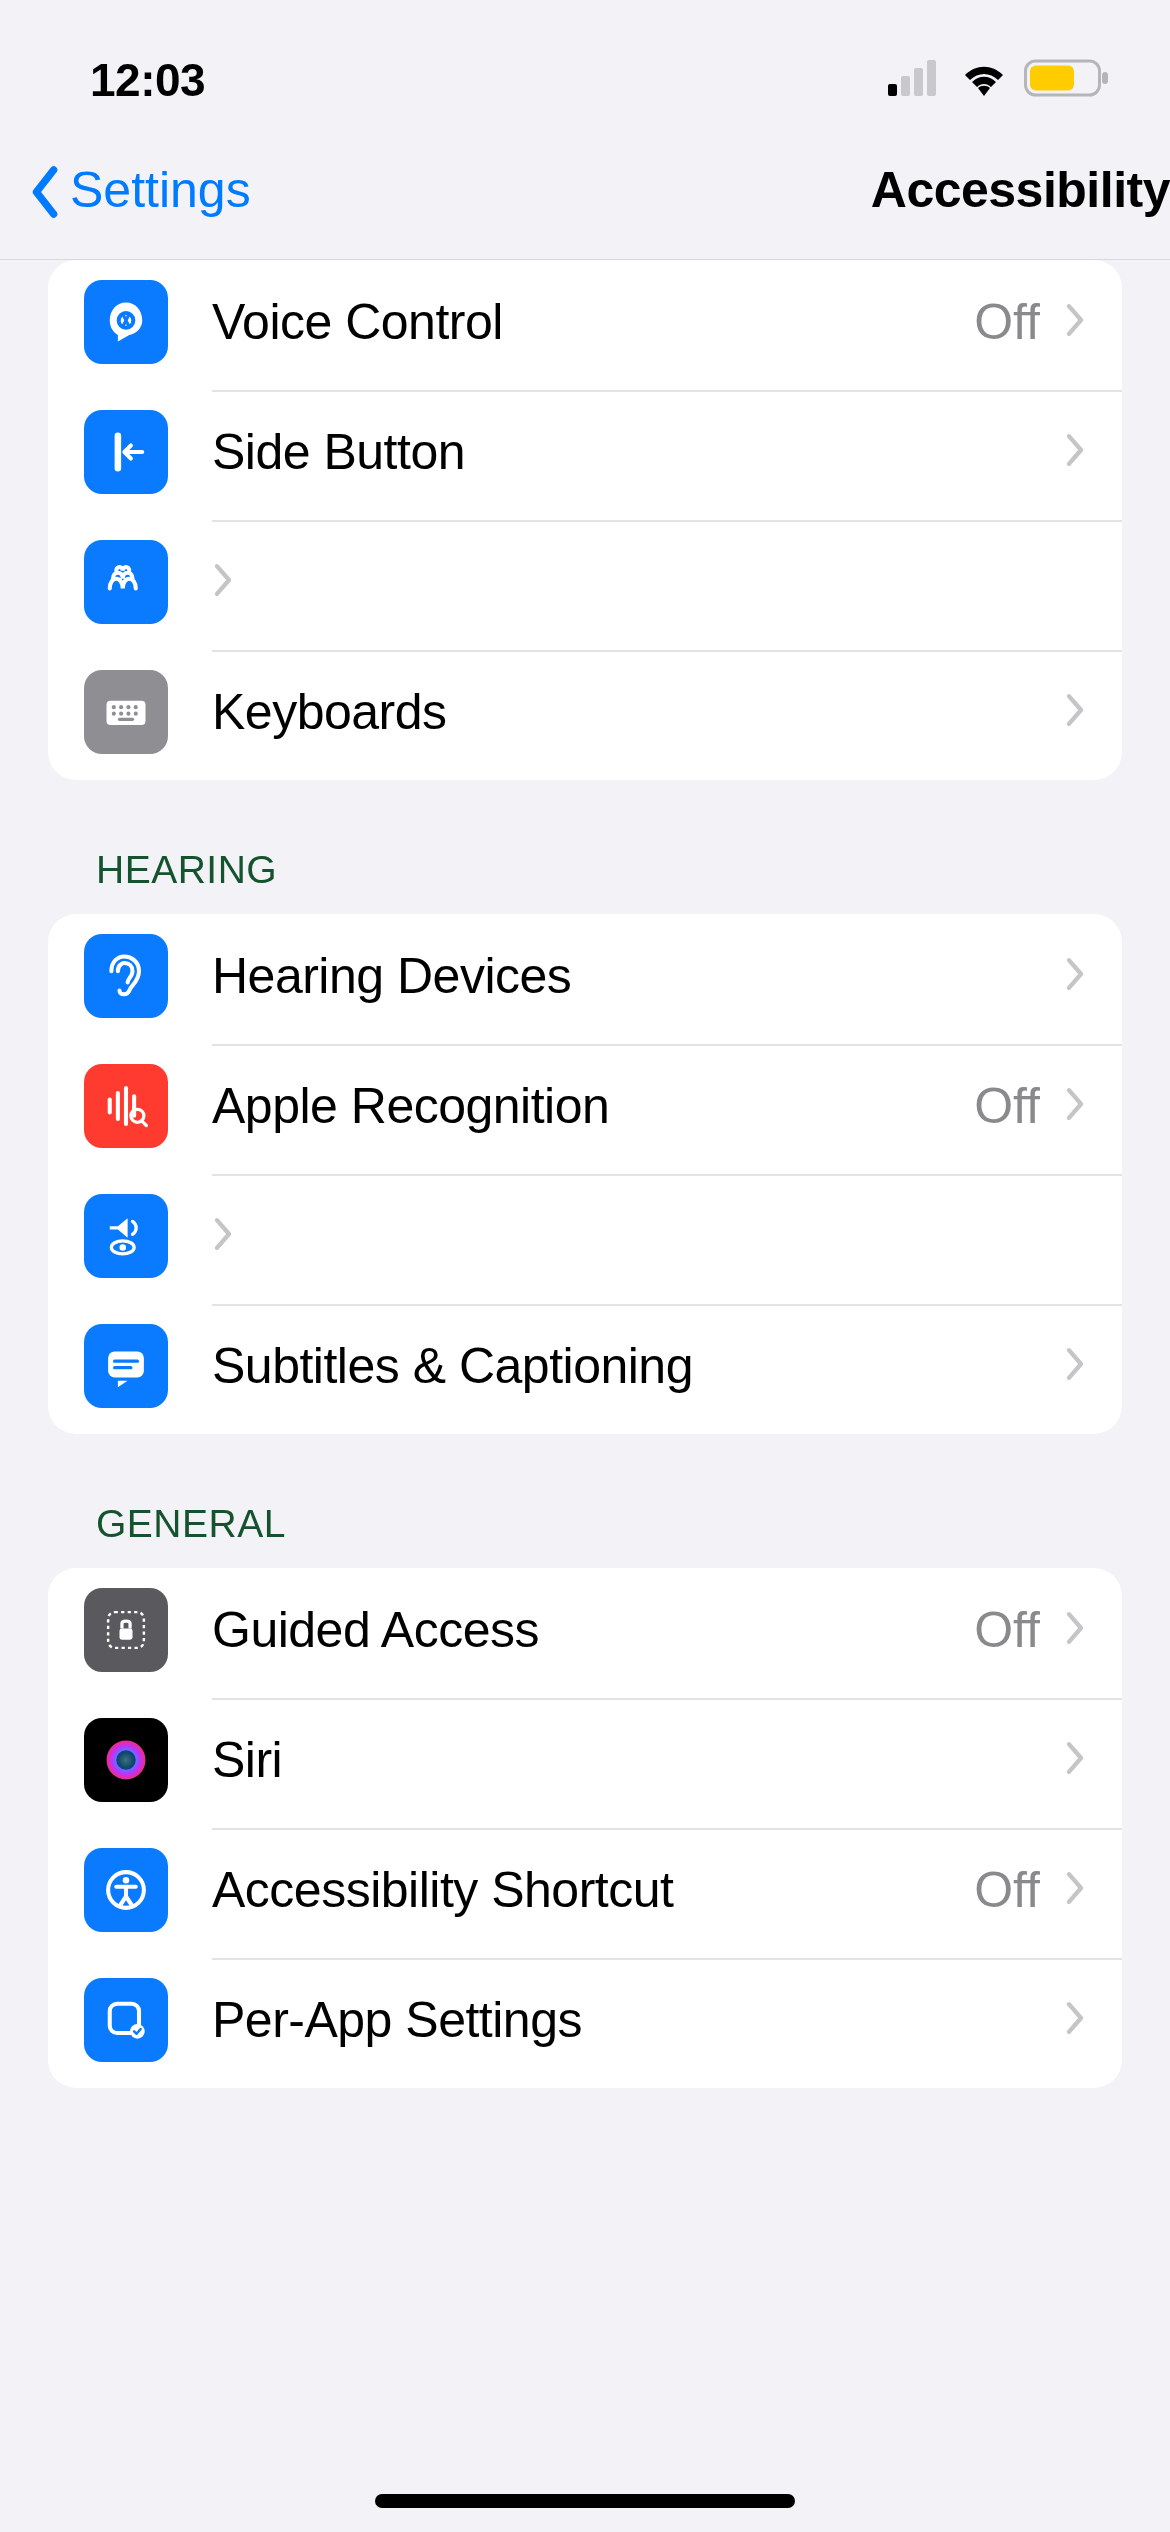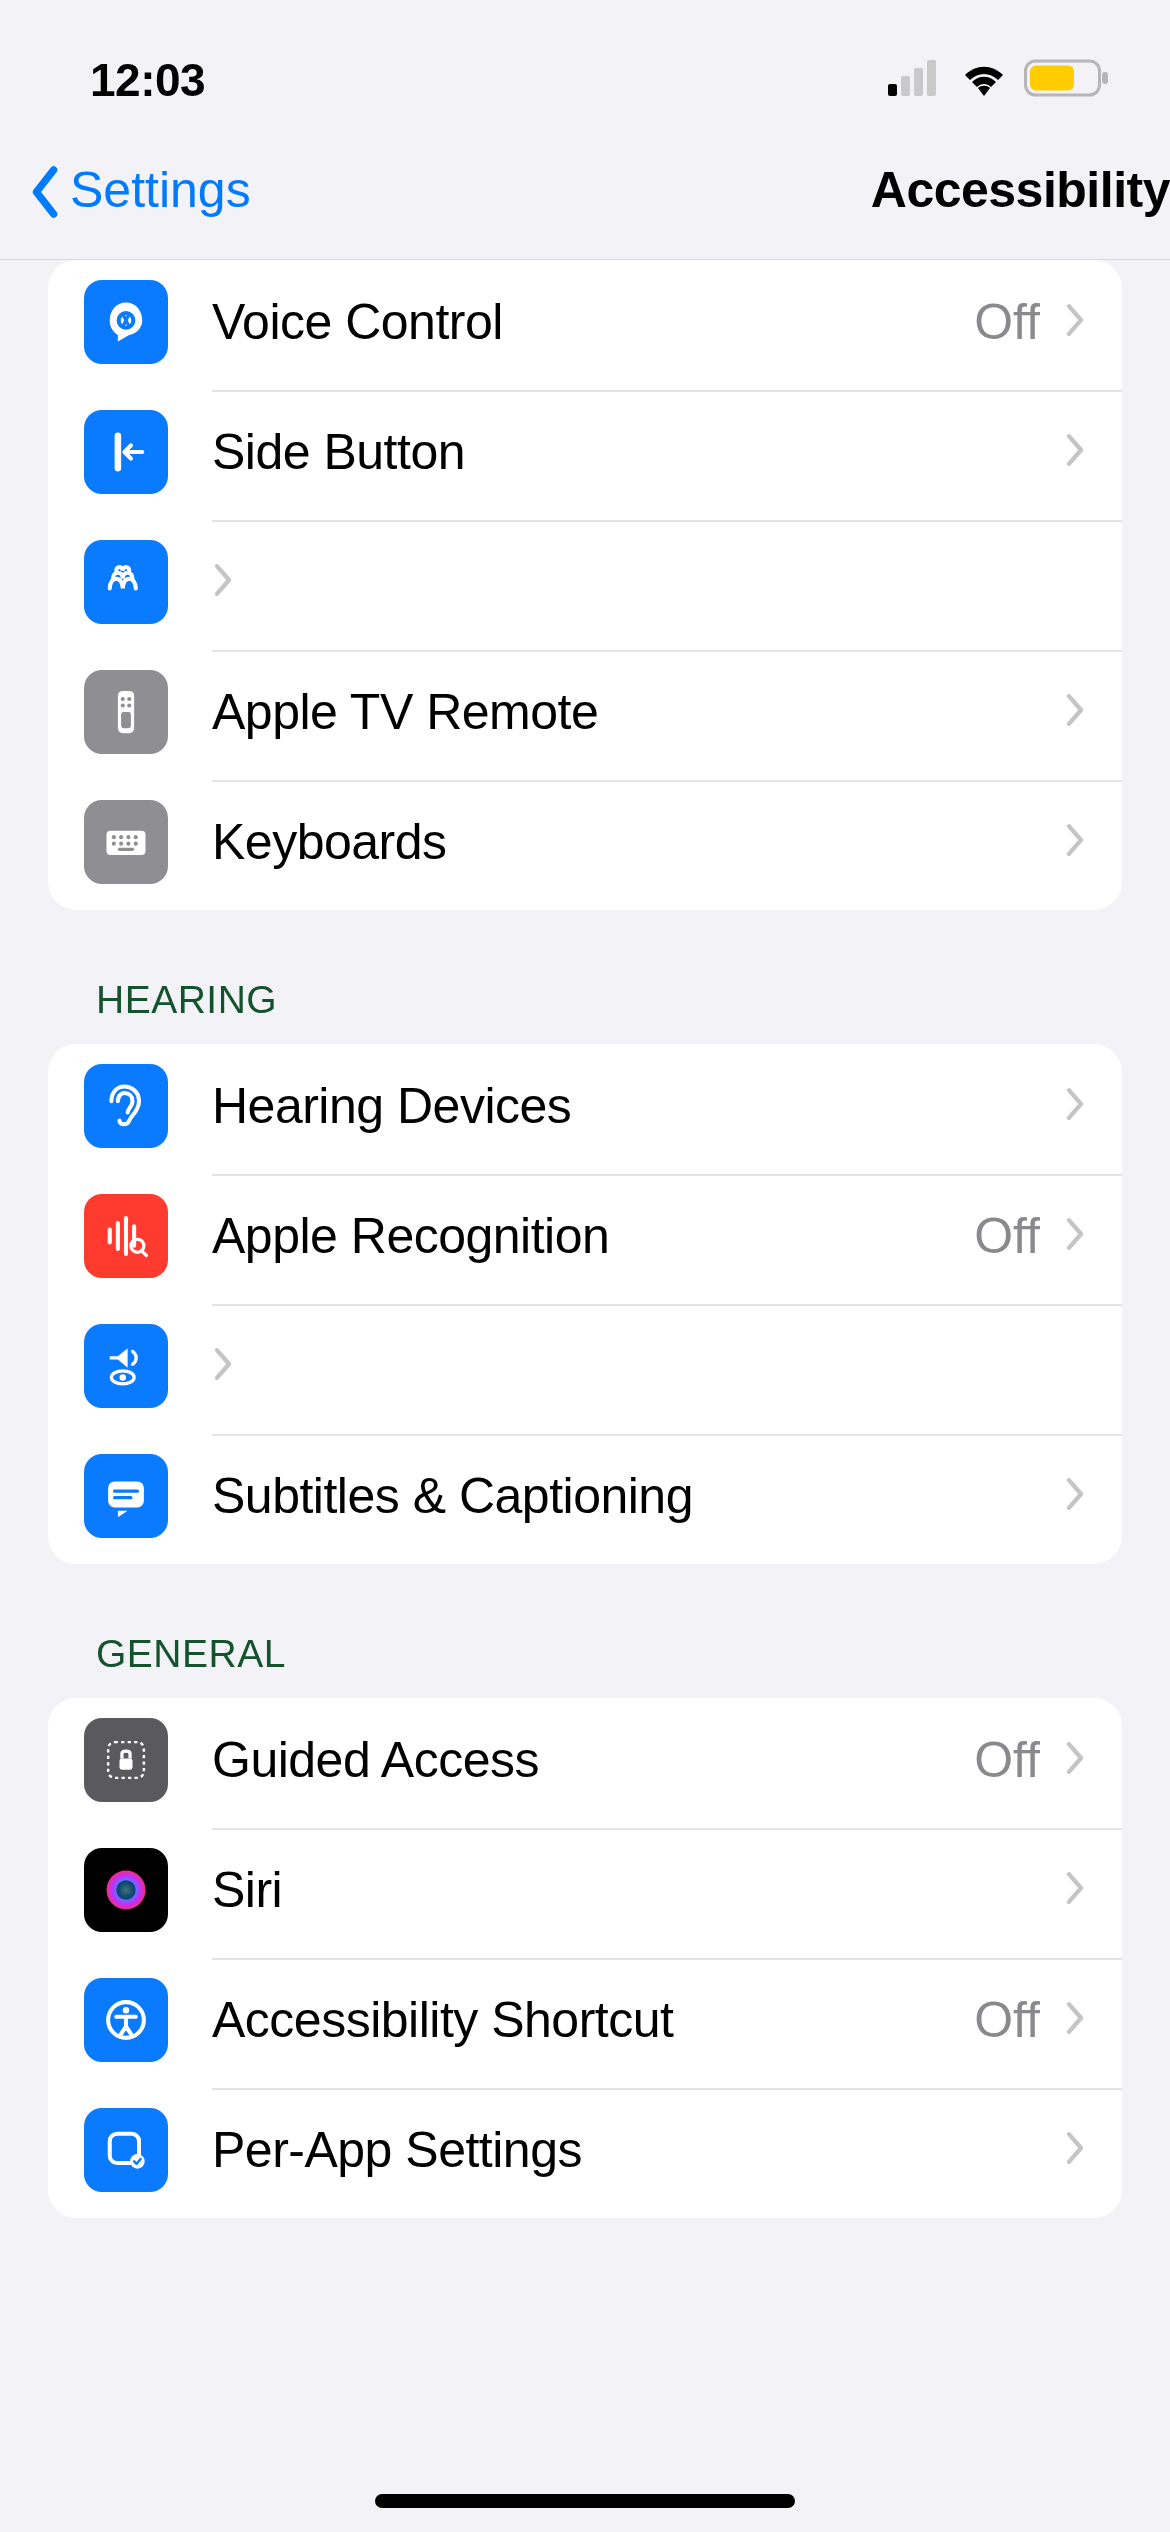--- a/index.html
+++ b/index.html
@@ -236,36 +236,20 @@
         <div class="icon-box c-blue">
           <svg viewBox="0 0 64 64">
               <path d="M20 18 C20 12 28 12 28 18 C28 12 36 12 36 18 M16 28 C16 18 28 18 28 28 C28 18 40 18 40 28 M12 40 C12 24 28 24 28 40 C28 24 44 24 44 40" stroke="#fff" stroke-width="5" fill="none" stroke-linecap="round"></path>
             </svg>
         </div>
         <span class="chevron"><svg viewBox="0 0 24 44">
               <polyline points="5,6 19,22 5,38" stroke-linecap="round" stroke-linejoin="round"></polyline>
             </svg></span>
       </div>
 
-      <div class="row">
-        <div class="icon-box c-gray">
-          <svg viewBox="0 0 64 64">
-              <rect x="22" y="6" width="20" height="52" rx="6" fill="#fff"></rect>
-              <circle cx="28" cy="16" r="2.5" fill="#8e8e93"></circle>
-              <circle cx="36" cy="16" r="2.5" fill="#8e8e93"></circle>
-              <circle cx="28" cy="24" r="2.5" fill="#8e8e93"></circle>
-              <circle cx="36" cy="24" r="2.5" fill="#8e8e93"></circle>
-              <rect x="26" y="32" width="12" height="20" rx="3" fill="#8e8e93"></rect>
-            </svg>
-        </div>
-        <div class="row-label">Apple TV Remote</div>
-        <span class="chevron"><svg viewBox="0 0 24 44">
-              <polyline points="5,6 19,22 5,38" stroke-linecap="round" stroke-linejoin="round"></polyline>
-            </svg></span>
-      </div>
 
       <div class="row">
         <div class="icon-box c-gray">
           <svg viewBox="0 0 64 64">
               <rect x="8" y="18" width="48" height="30" rx="5" fill="#fff"></rect>
               <circle cx="17" cy="26" r="2.5" fill="#8e8e93"></circle>
               <circle cx="26" cy="26" r="2.5" fill="#8e8e93"></circle>
               <circle cx="35" cy="26" r="2.5" fill="#8e8e93"></circle>
               <circle cx="44" cy="26" r="2.5" fill="#8e8e93"></circle>
               <circle cx="17" cy="34" r="2.5" fill="#8e8e93"></circle>

